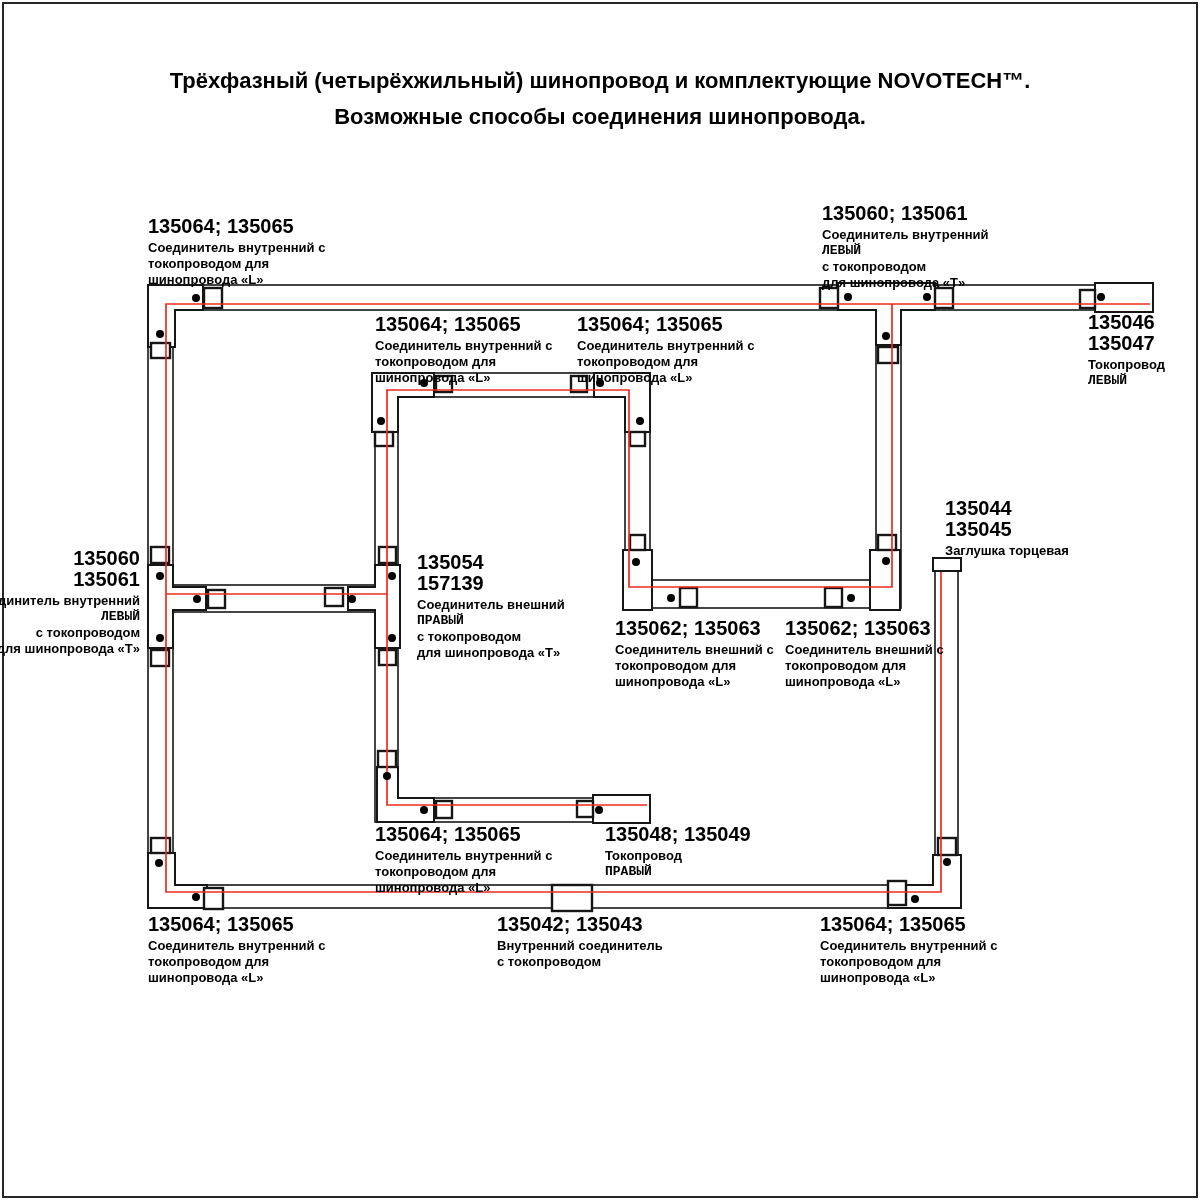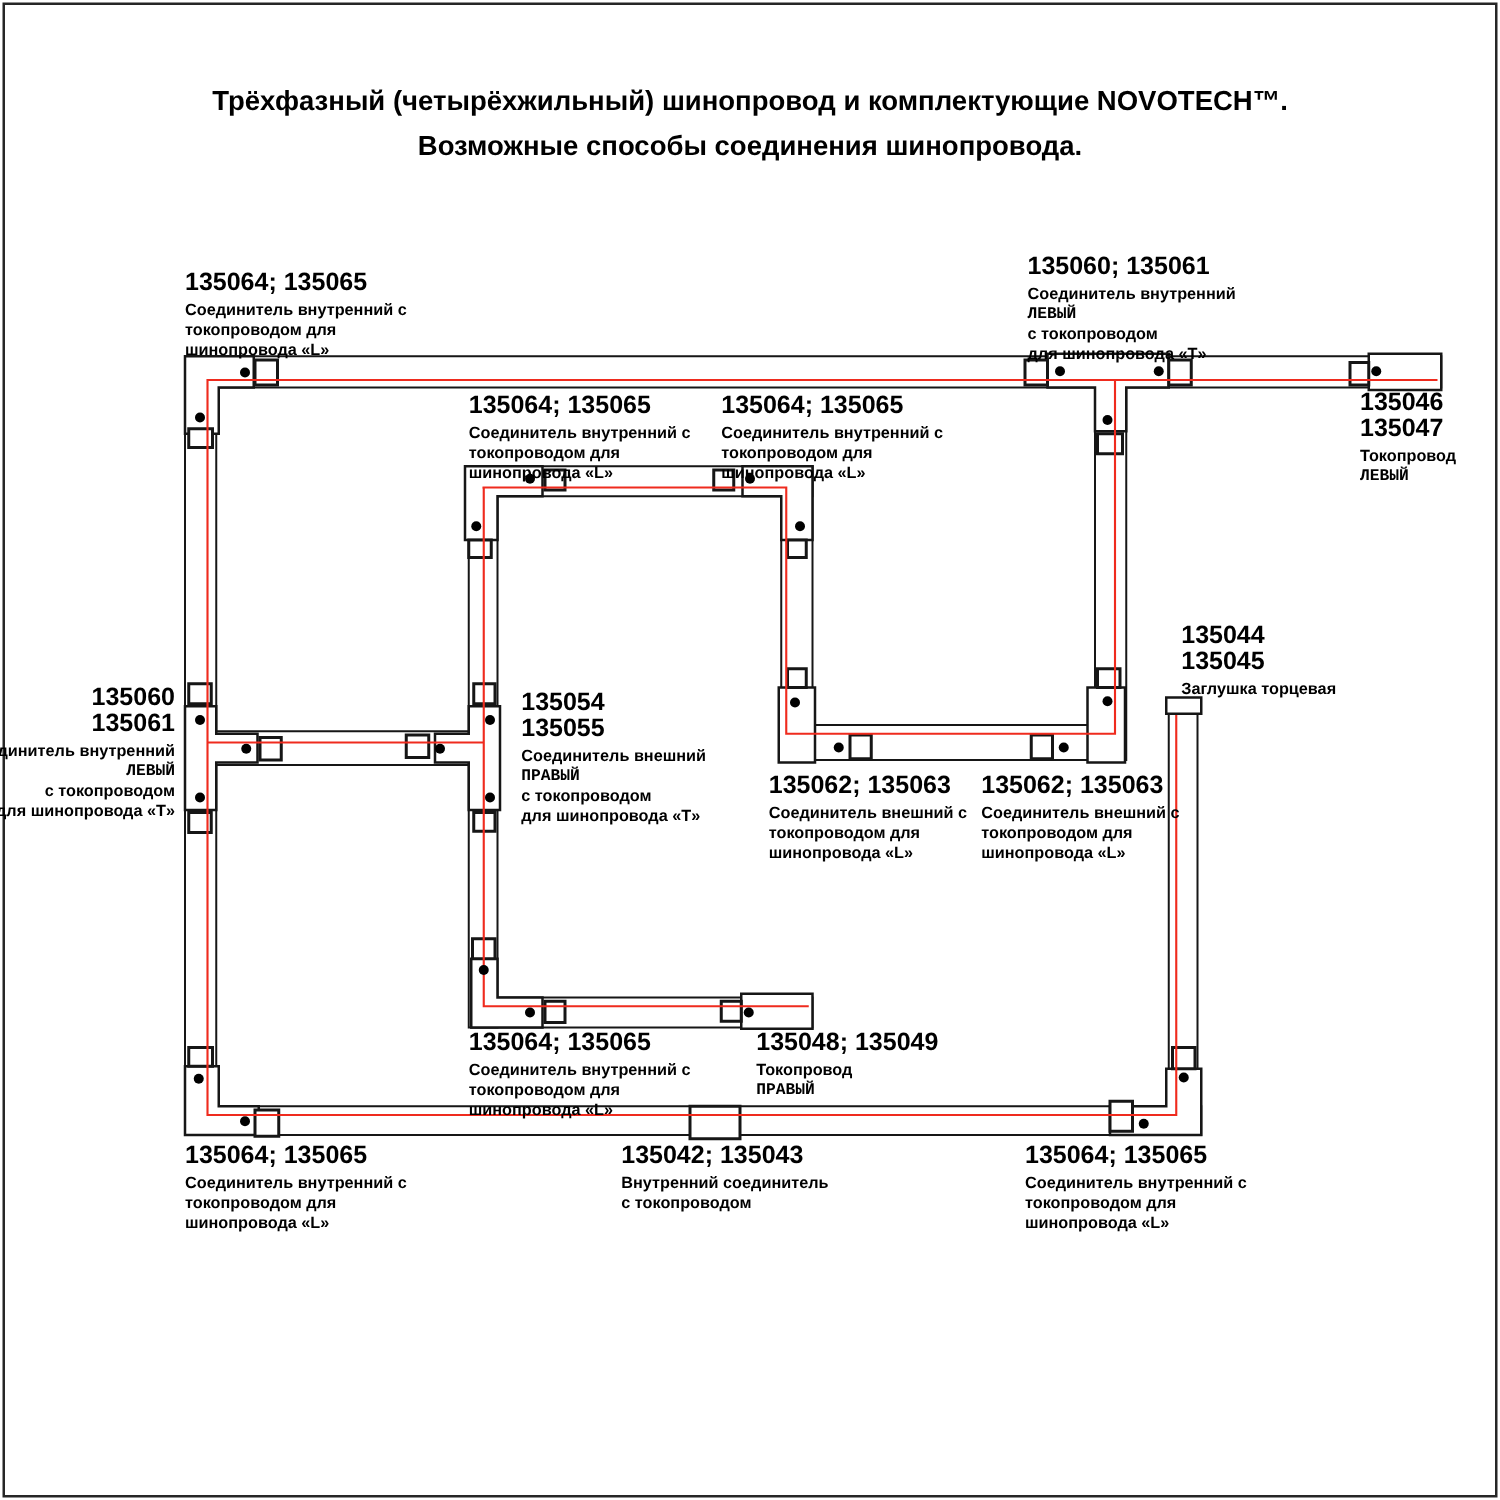--- a/index.html
+++ b/index.html
@@ -170,21 +170,21 @@
           <div class="code">135061</div>
         </div>
         <div class="sub">Соединитель внутренний</div>
         <div class="sub b">ЛЕВЫЙ</div>
         <div class="sub">с токопроводом</div>
         <div class="sub">для шинопровода «Т»</div>
       </div>
       <div class="plabel" style="left: 417px; top: 552px;">
         <div class="codes">
           <div class="code">135054</div>
-          <div class="code">135055</div>
+          <div class="code">157139</div>
         </div>
         <div class="sub">Соединитель внешний</div>
         <div class="sub b">ПРАВЫЙ</div>
         <div class="sub">с токопроводом</div>
         <div class="sub">для шинопровода «Т»</div>
       </div>
       <div class="plabel" style="left: 615px; top: 618px;">
         <div class="codes">
           <div class="code">135062; 135063</div>
         </div>

